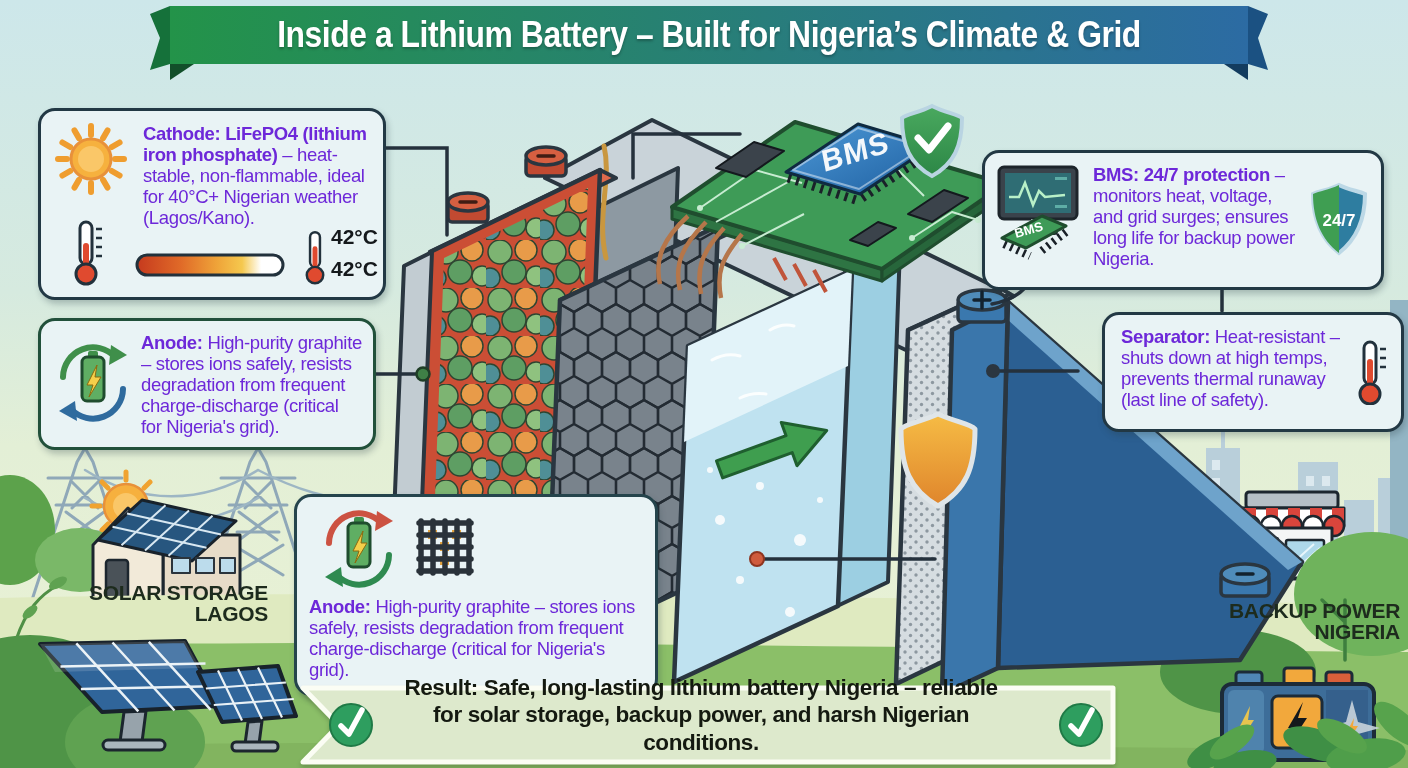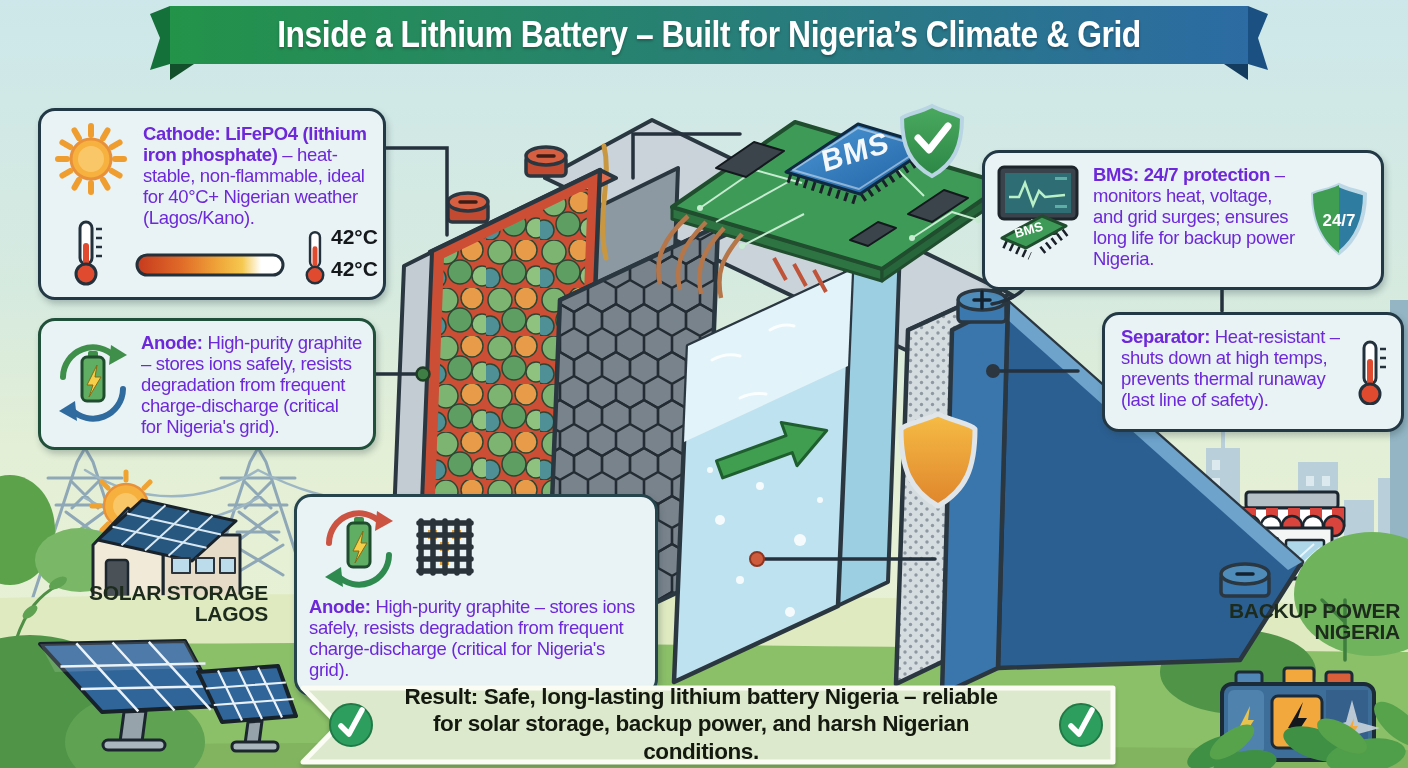--- a/index.html
+++ b/index.html
@@ -35,21 +35,21 @@
   
   .scene-label{
     position:absolute;z-index:2;text-align:right;font-weight:bold;font-size:21px;
     color:#1d2b1d;letter-spacing:-0.3px;line-height:1.0;white-space:pre-line;
   }
   
   .result-wrap{left:281px;top:684px;width:840px;height:84px;z-index:2;}
   .result-svg{filter:drop-shadow(0 3px 2px rgba(0,0,0,.18));}
   .result-text{
     position:absolute;left:110px;top:8px;width:620px;height:64px;
-    display:flex;align-items:center;justify-content:center;text-align:center;
+    display:flex;align-items:flex-end;justify-content:center;text-align:center;
     font-weight:bold;font-size:22.5px;line-height:1.22;letter-spacing:-0.4px;color:#141910;
   }
 </style>
 </head>
 <body>
 
 <div class="stage">
 
 <svg class="scene" width="1408" height="768" viewBox="0 0 1408 768">
   <defs>

